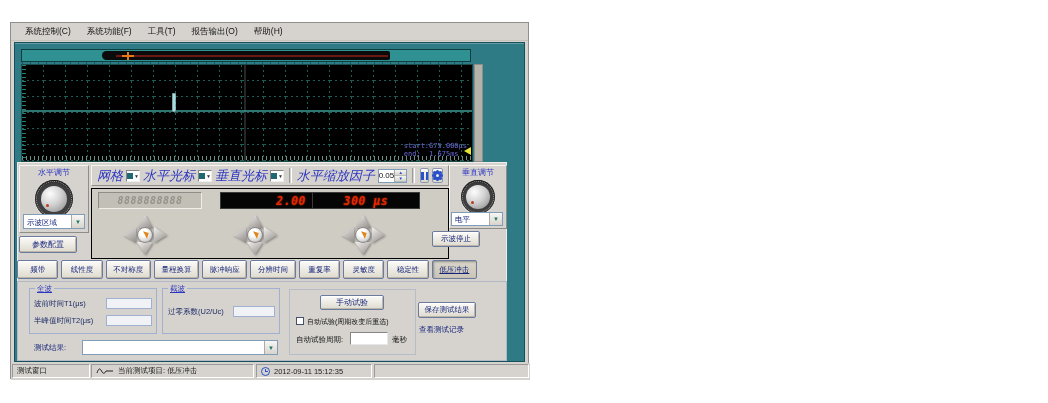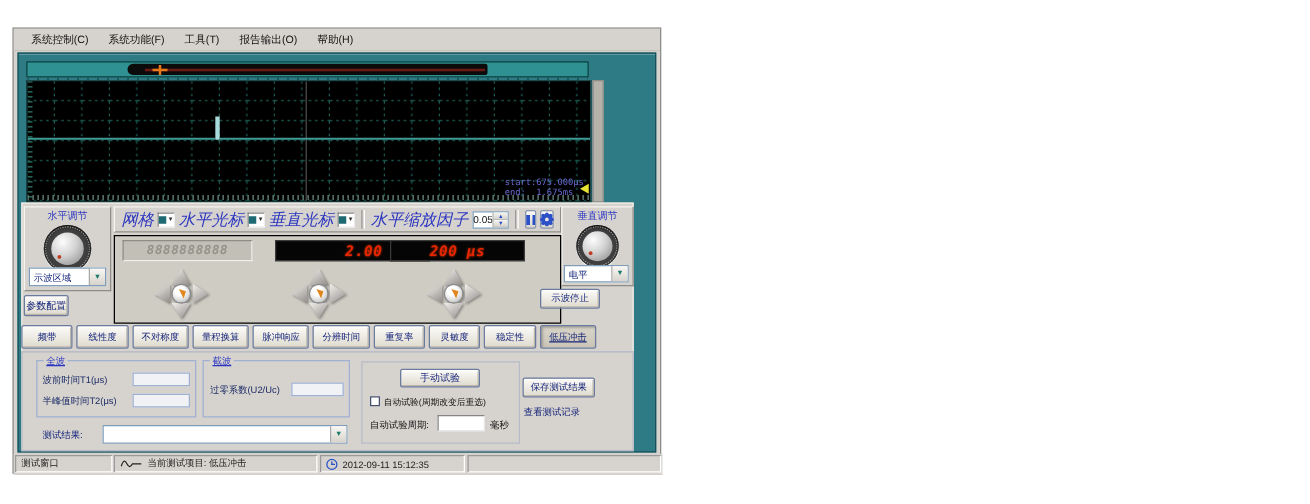--- a/index.html
+++ b/index.html
@@ -220,21 +220,21 @@
       </div>
     </div>
     <div class="combo abs" style="left:440px;top:189px;width:52px;height:14px;">
       <span class="txt">电平</span>
       <span class="arrow">▼</span>
     </div>
 
     <div id="disp-panel">
       <div class="led" id="led-unlit">8888888888</div>
       <div class="led led-red" id="led-volt">2.00 VPP</div>
-      <div class="led led-red" id="led-time">200 μs</div>
+      <div class="led led-red" id="led-time">300 μs</div>
       <div class="pad" style="left:31px;top:26px;">
         <div class="tri up"></div>
           <div class="tri down"></div>
         <div class="tri left"></div>
           <div class="tri right"></div>
         <div class="pad-center"></div>
       </div>
       <div class="pad" style="left:141px;top:26px;">
         <div class="tri up"></div>
           <div class="tri down"></div>
@@ -244,21 +244,21 @@
       </div>
       <div class="pad" style="left:249px;top:26px;">
         <div class="tri up"></div>
           <div class="tri down"></div>
         <div class="tri left"></div>
           <div class="tri right"></div>
         <div class="pad-center"></div>
       </div>
     </div>
 
-    <div class="btn abs" style="left:8px;top:213px;width:36px;height:17px;font-size:8px;">参数配置</div>
+    <div class="btn abs" style="left:8px;top:213px;width:58px;height:17px;font-size:8px;">参数配置</div>
     <div class="btn abs" style="left:421px;top:208px;width:48px;height:16px;">示波停止</div>
 
     <div class="abs" style="left:6px;top:237px;width:460px;height:19px;display:flex;gap:3px;">
       <div class="btn" style="flex:1;">频带</div>
       <div class="btn" style="flex:1;">线性度</div>
       <div class="btn" style="flex:1.1;">不对称度</div>
       <div class="btn" style="flex:1.1;">量程换算</div>
       <div class="btn" style="flex:1.1;">脉冲响应</div>
       <div class="btn" style="flex:1.1;">分辨时间</div>
       <div class="btn" style="flex:1;">重复率</div>

